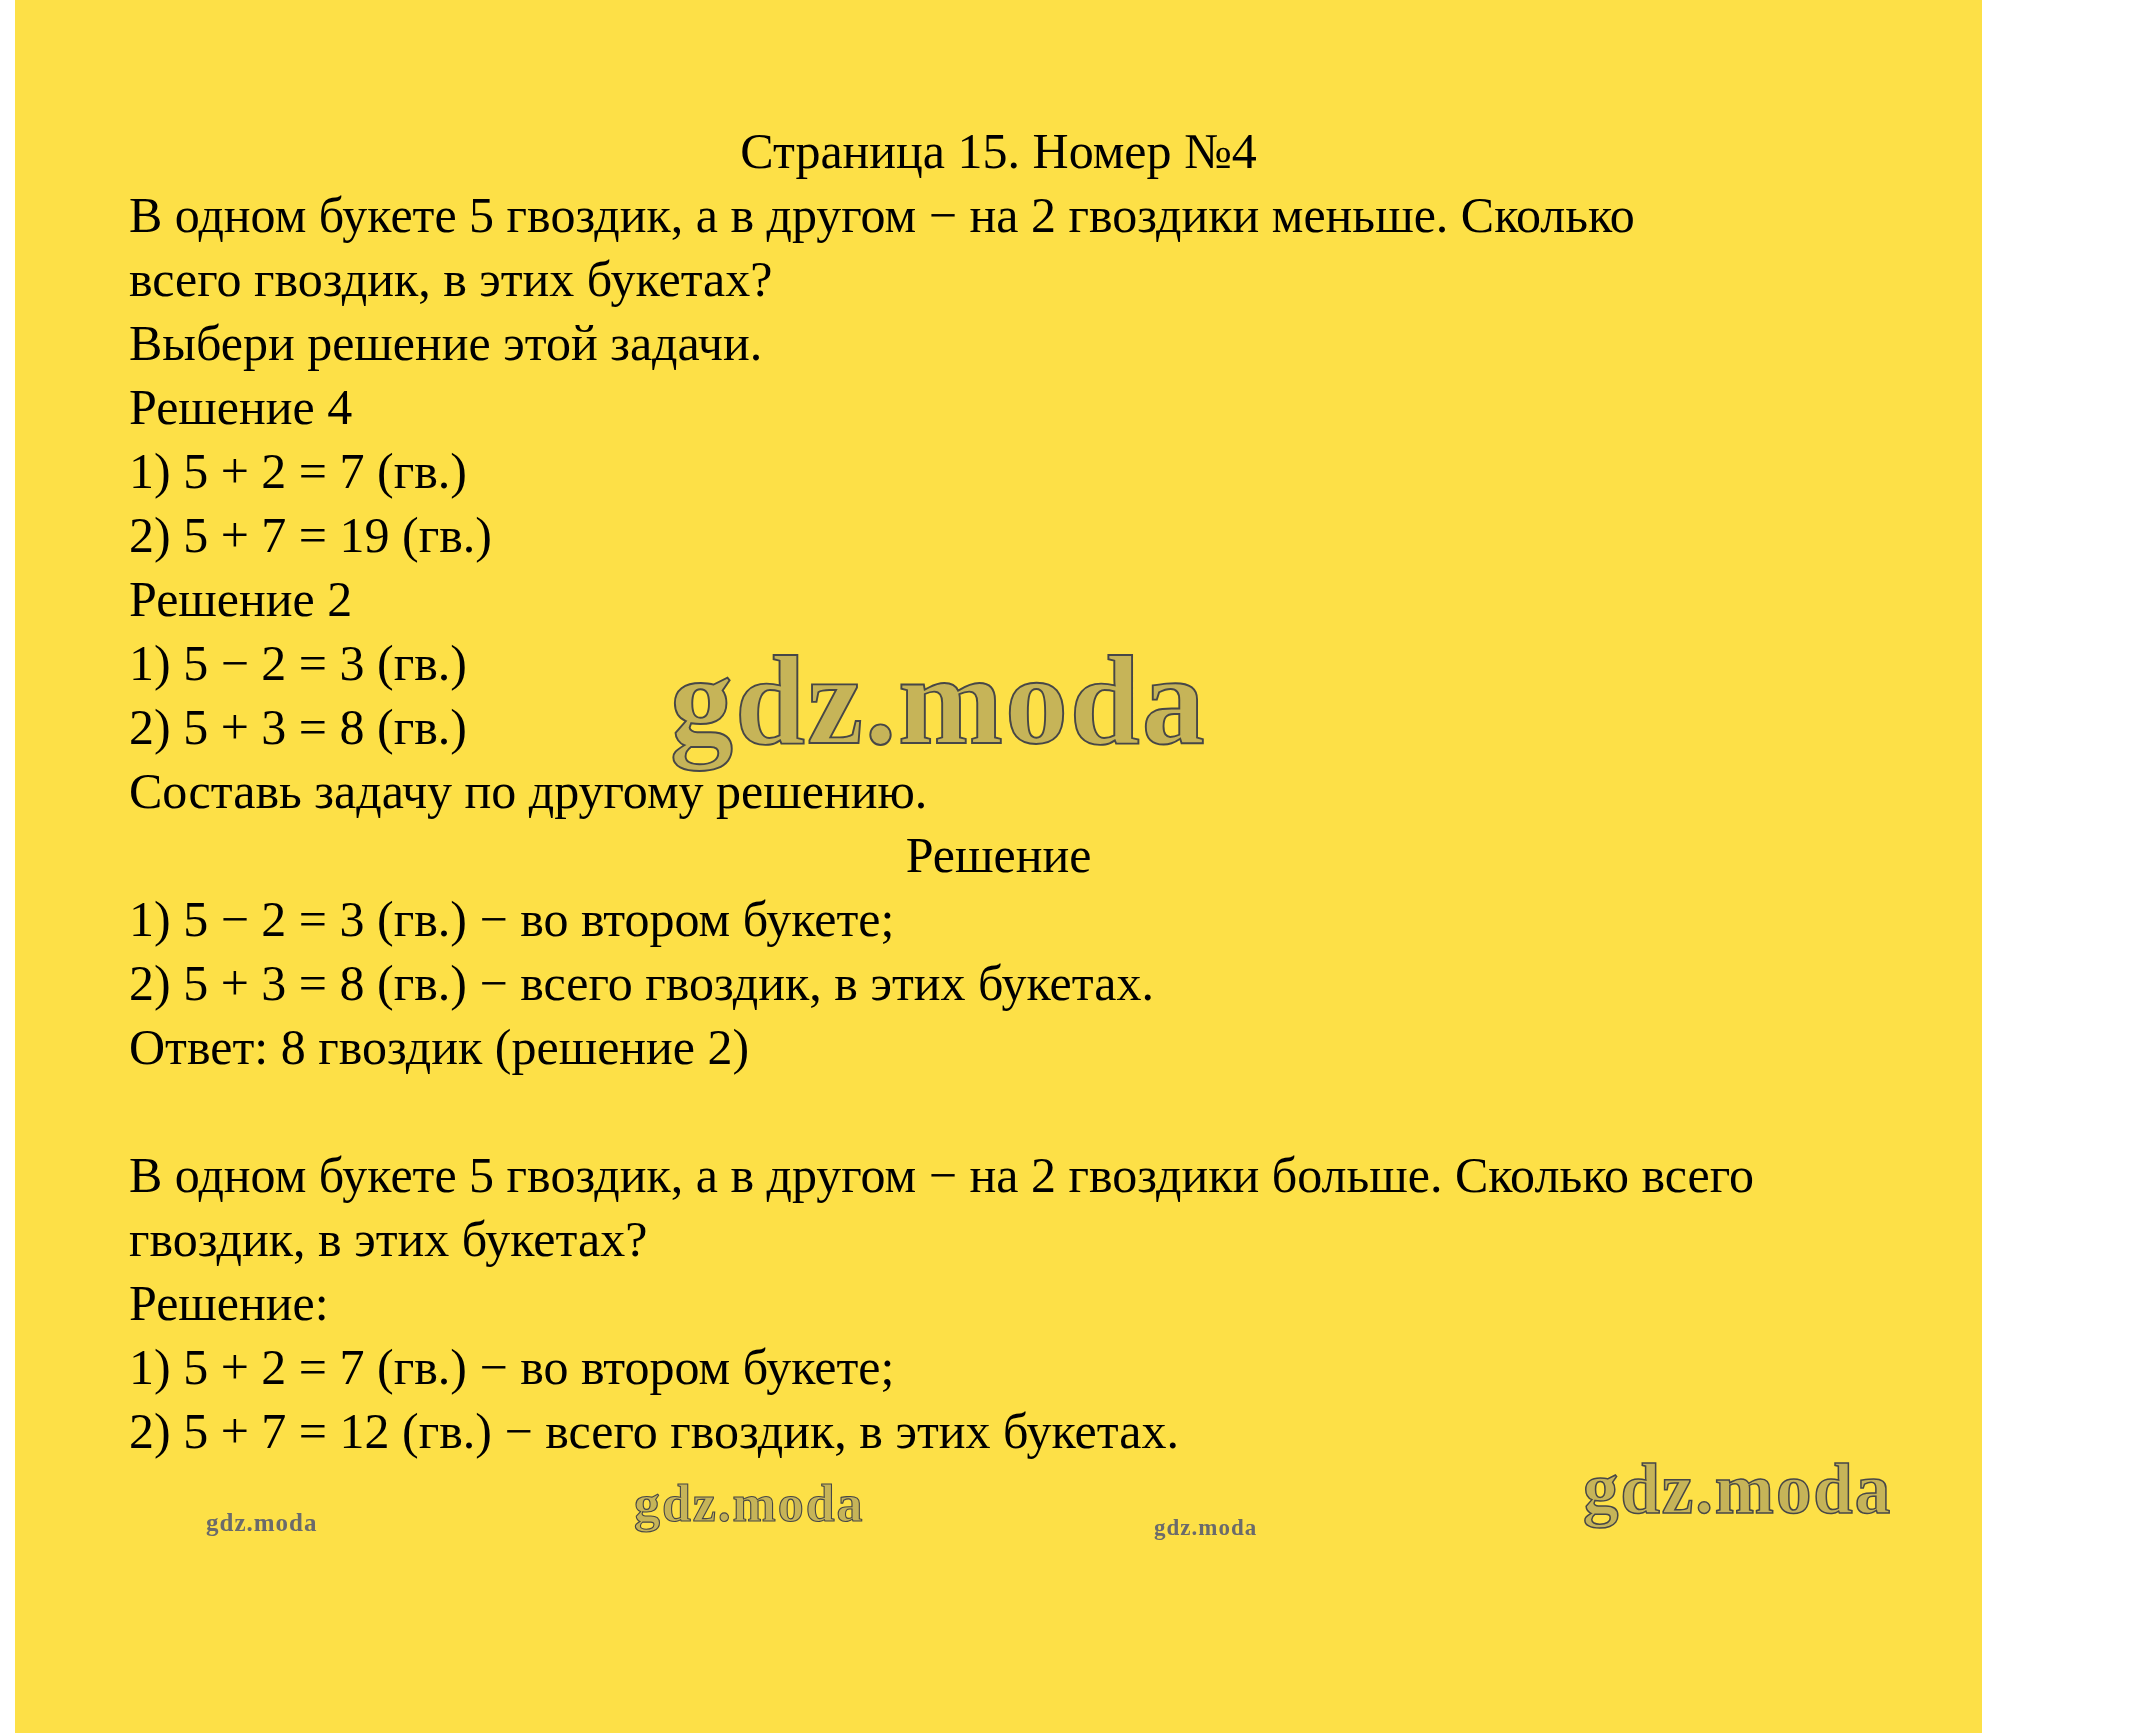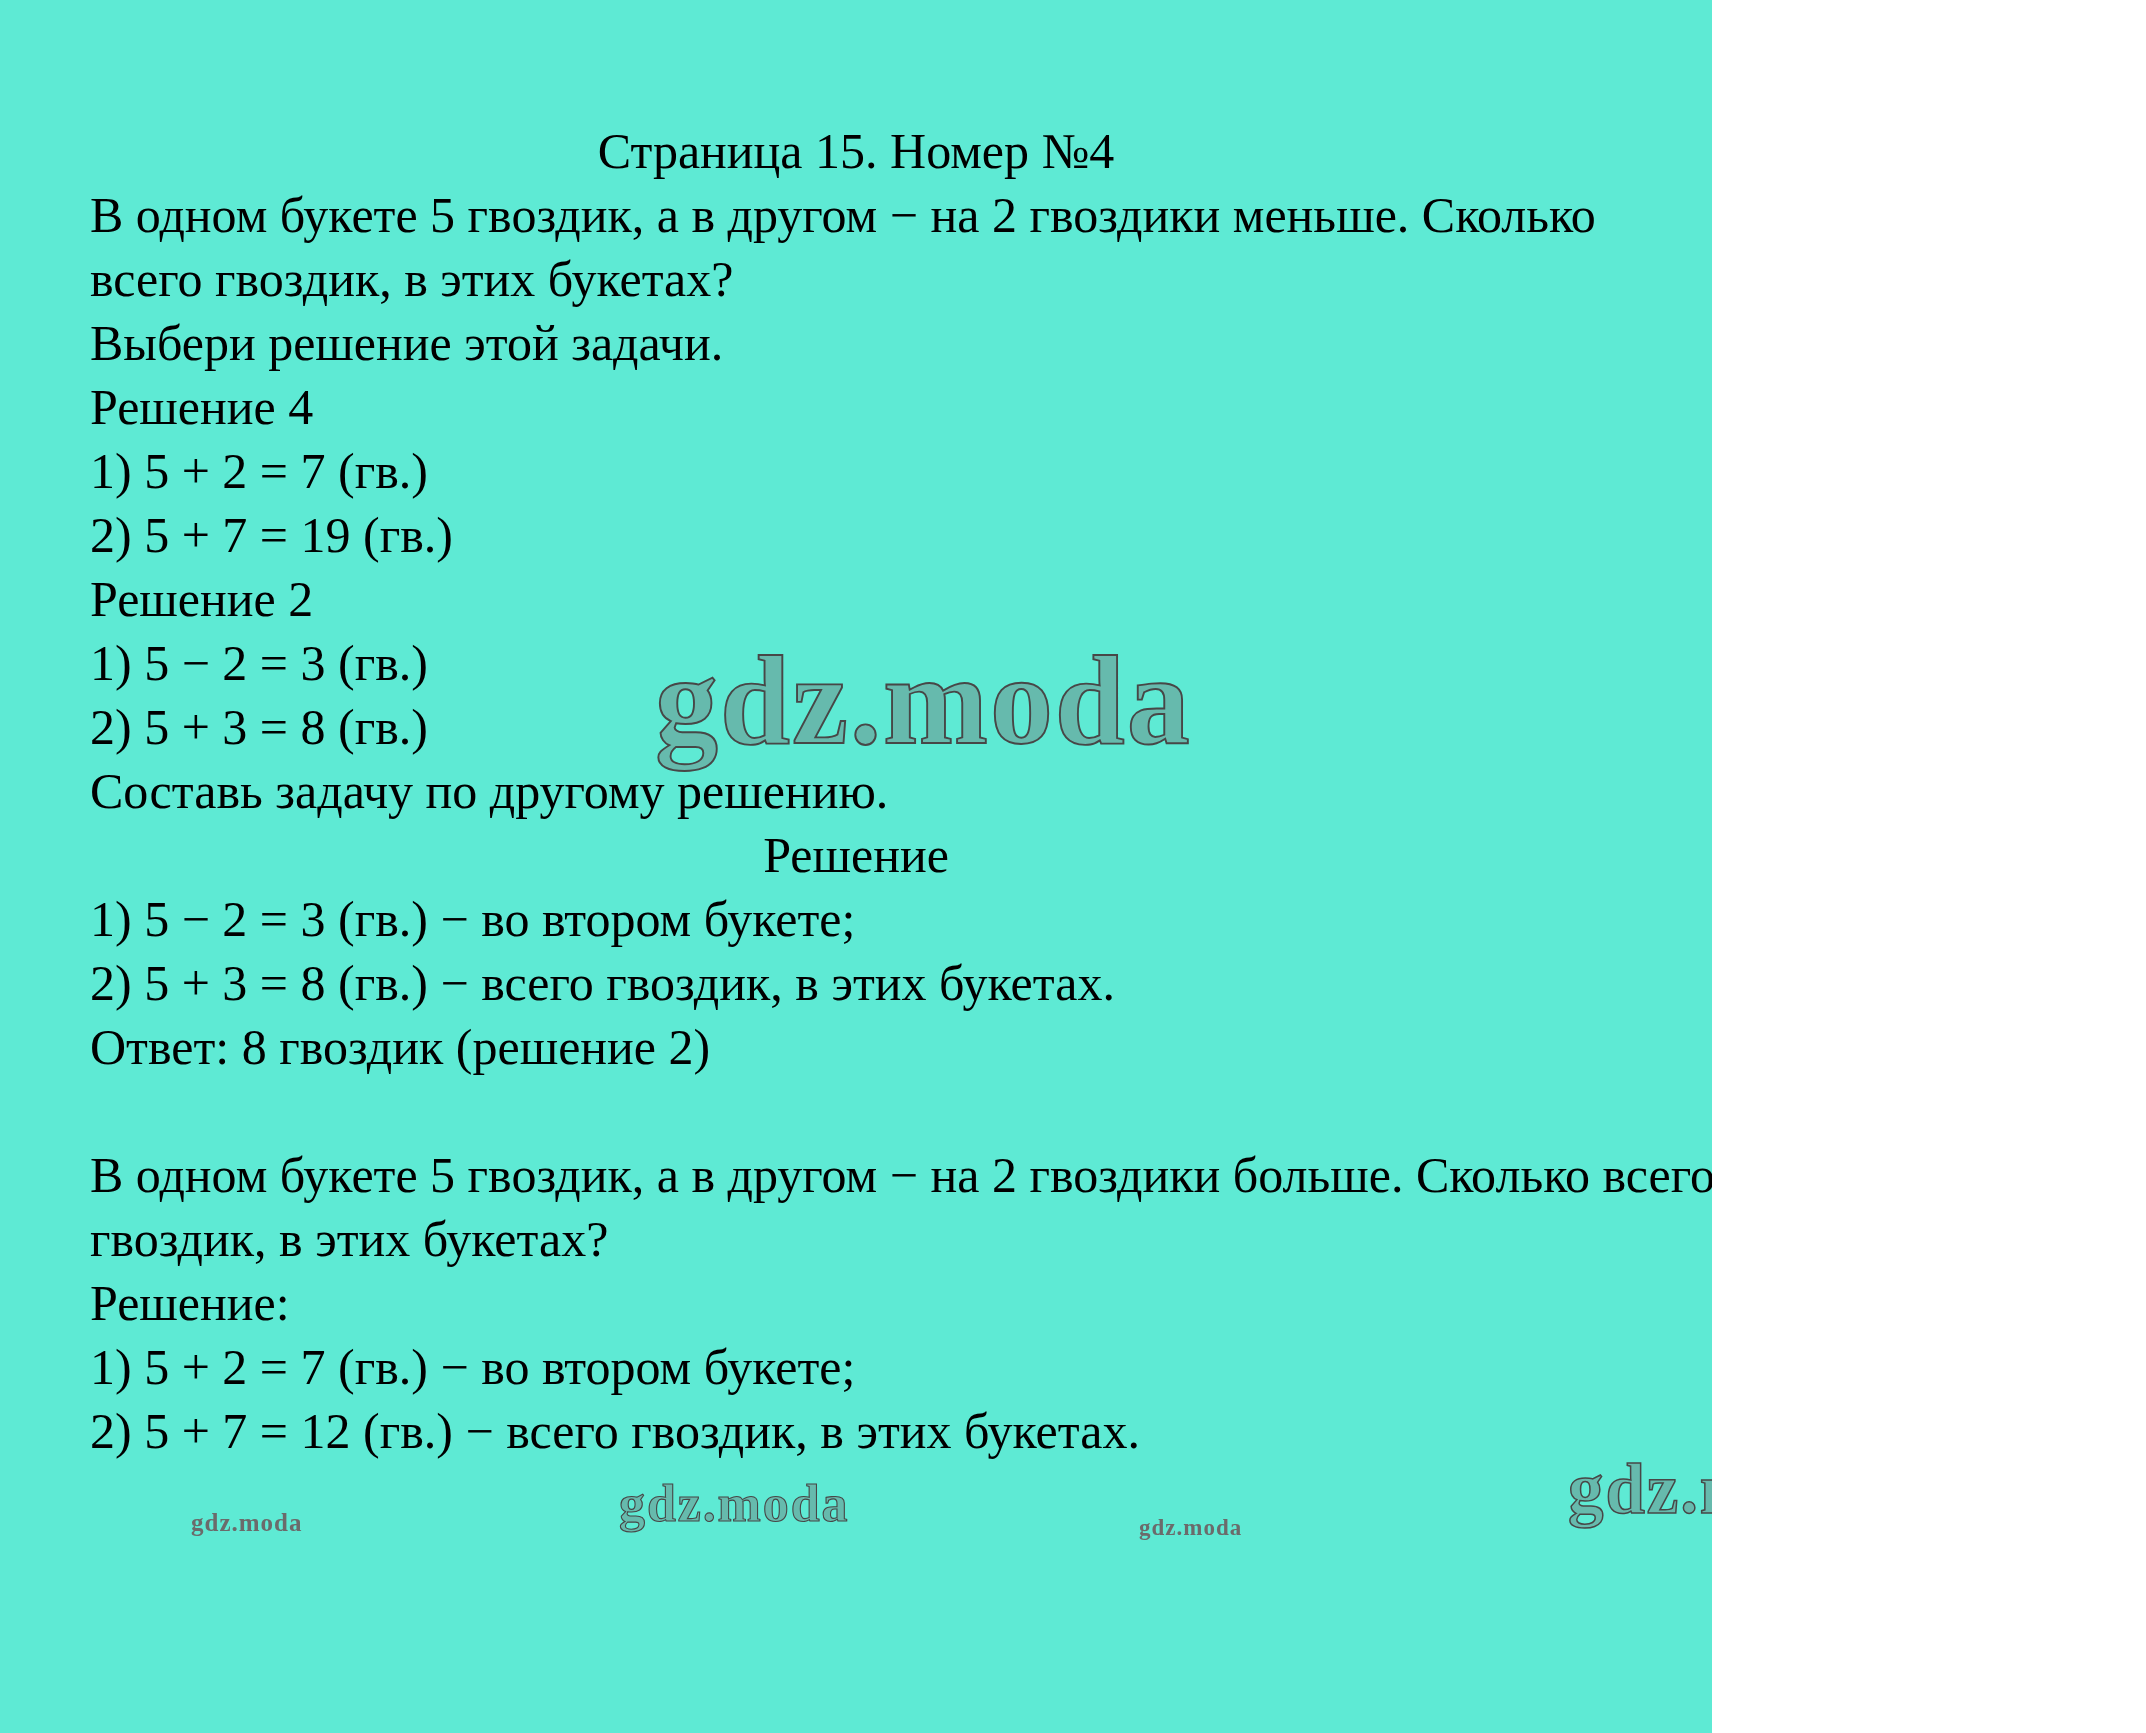--- a/index.html
+++ b/index.html
@@ -2,38 +2,39 @@
 <html><head>
 <meta charset="utf-8">
 <style>
   html, body {
     margin: 0;
     padding: 0;
     background: #ffffff;
   }
   .page {
     position: relative;
-    width: 1712px;
+    width: 1967px;
     height: 1733px;
-    background: #5eead4;
+    background: #fde047;
     overflow: hidden;
     font-family: "Liberation Serif", "DejaVu Serif", serif;
     color: #000000;
     font-size: 50px;
     line-height: 64px;
+    margin-left: 15px;
   }
   .doc {
     position: absolute;
     top: 119px;
     left: 0;
     width: 100%;
   }
   .line {
     white-space: nowrap;
-    padding-left: 90px;
+    padding-left: 114px;
   }
   .line.center {
     padding-left: 0;
     text-align: center;
     white-space: normal;
   }
   .spacer {
     height: 64px;
   }
   .watermark {

